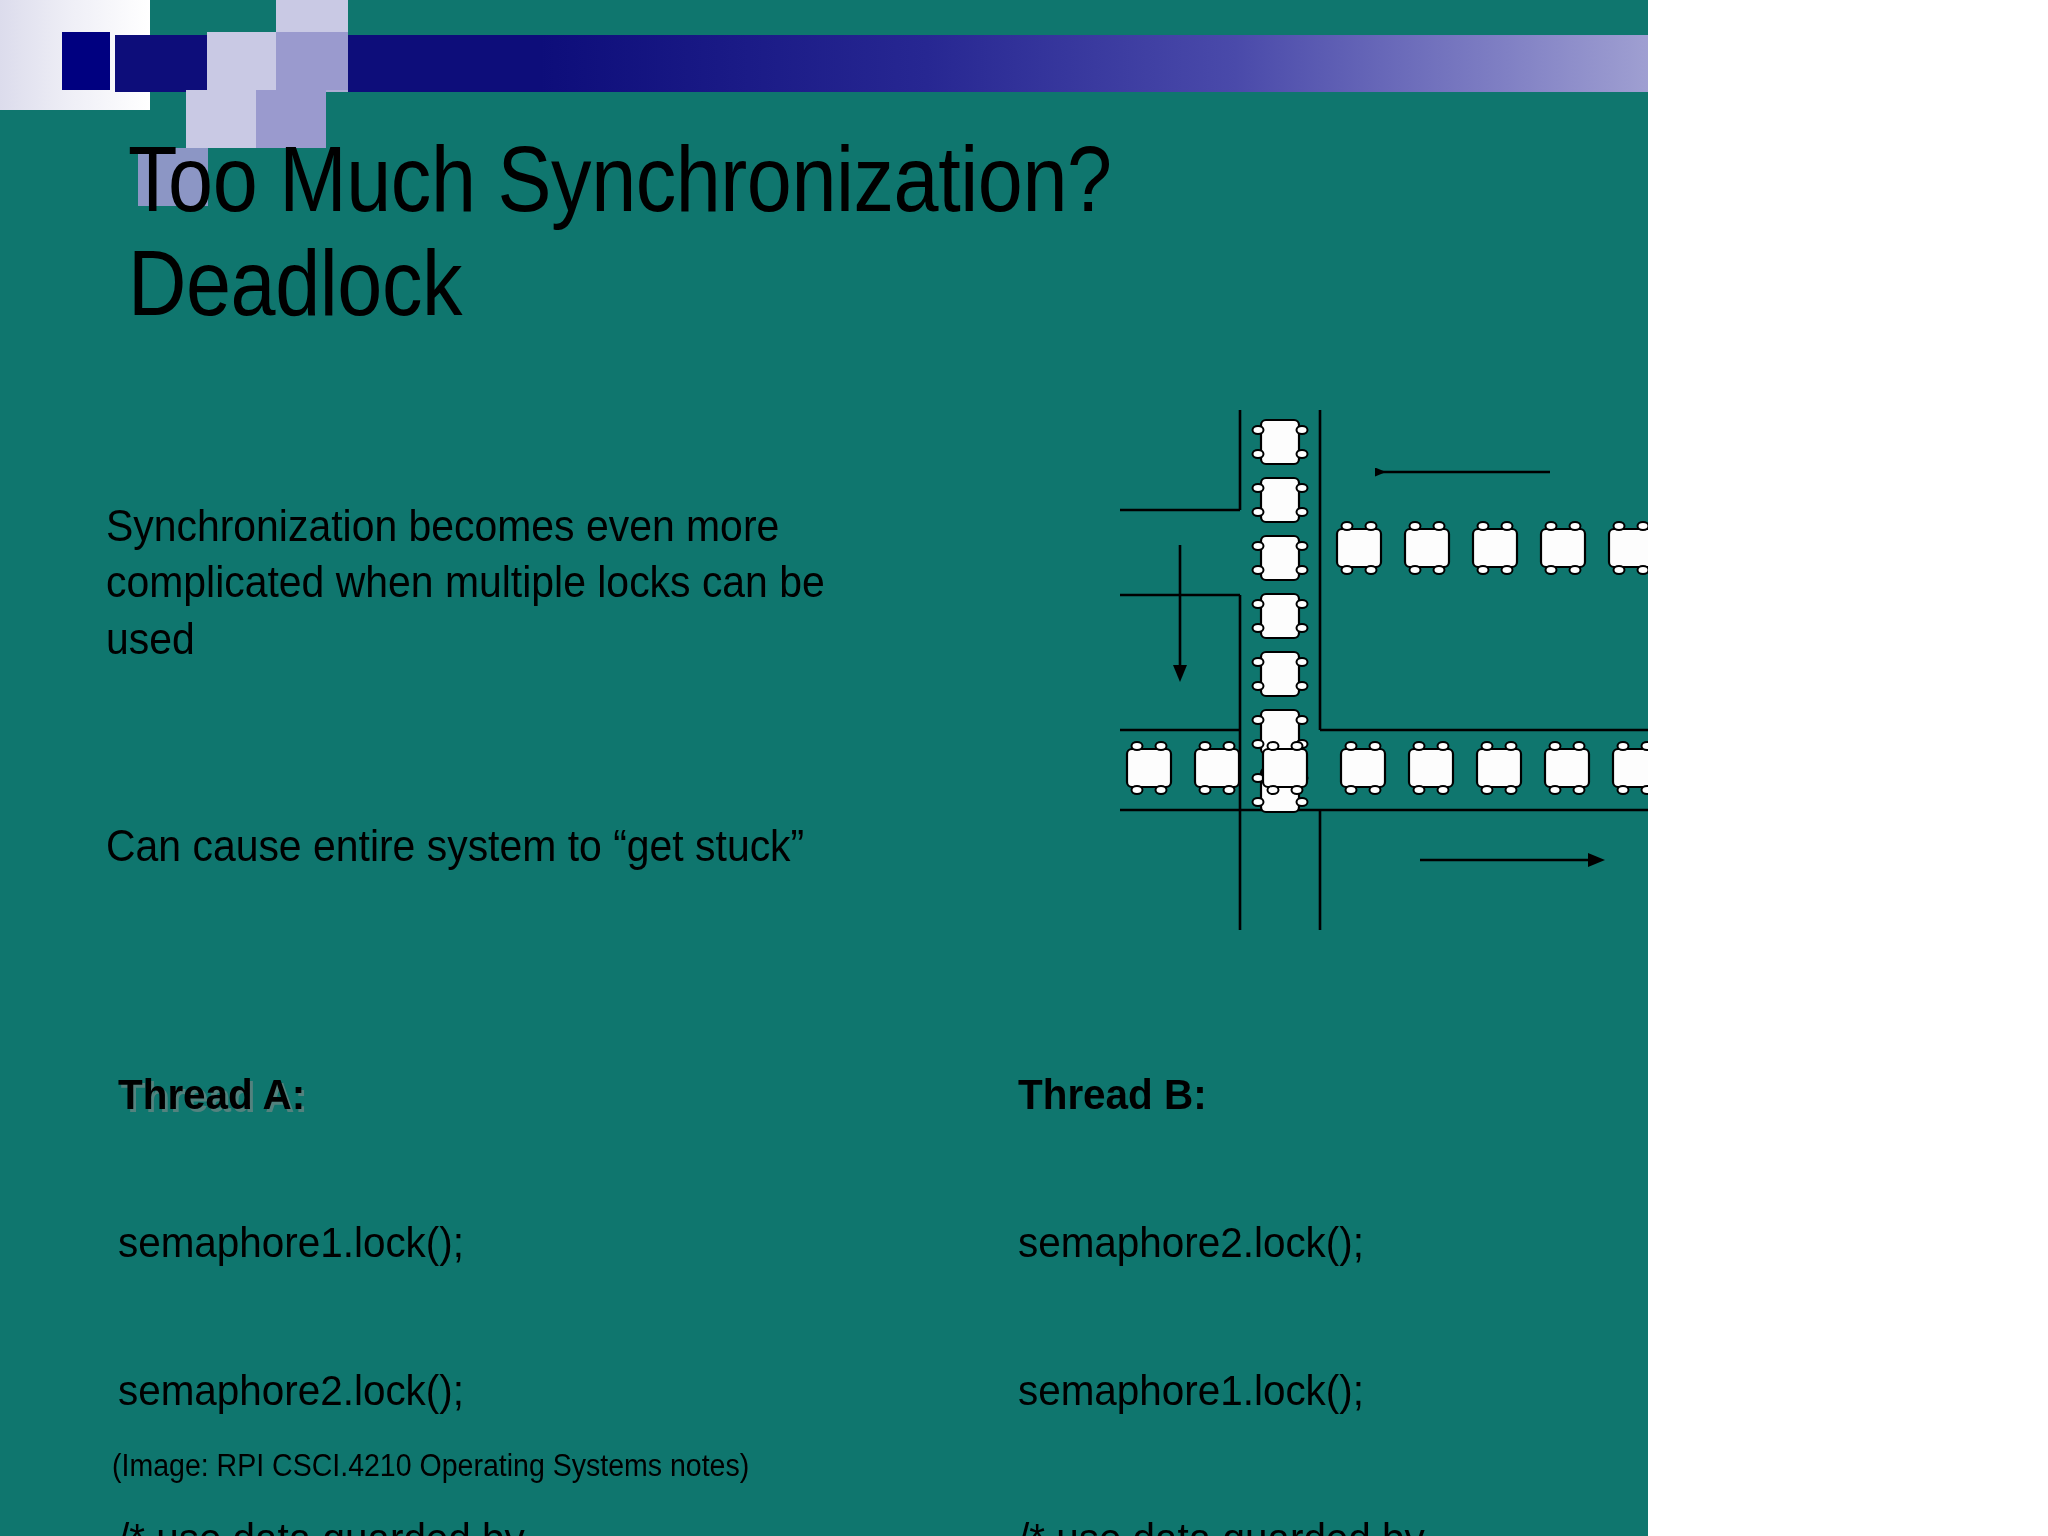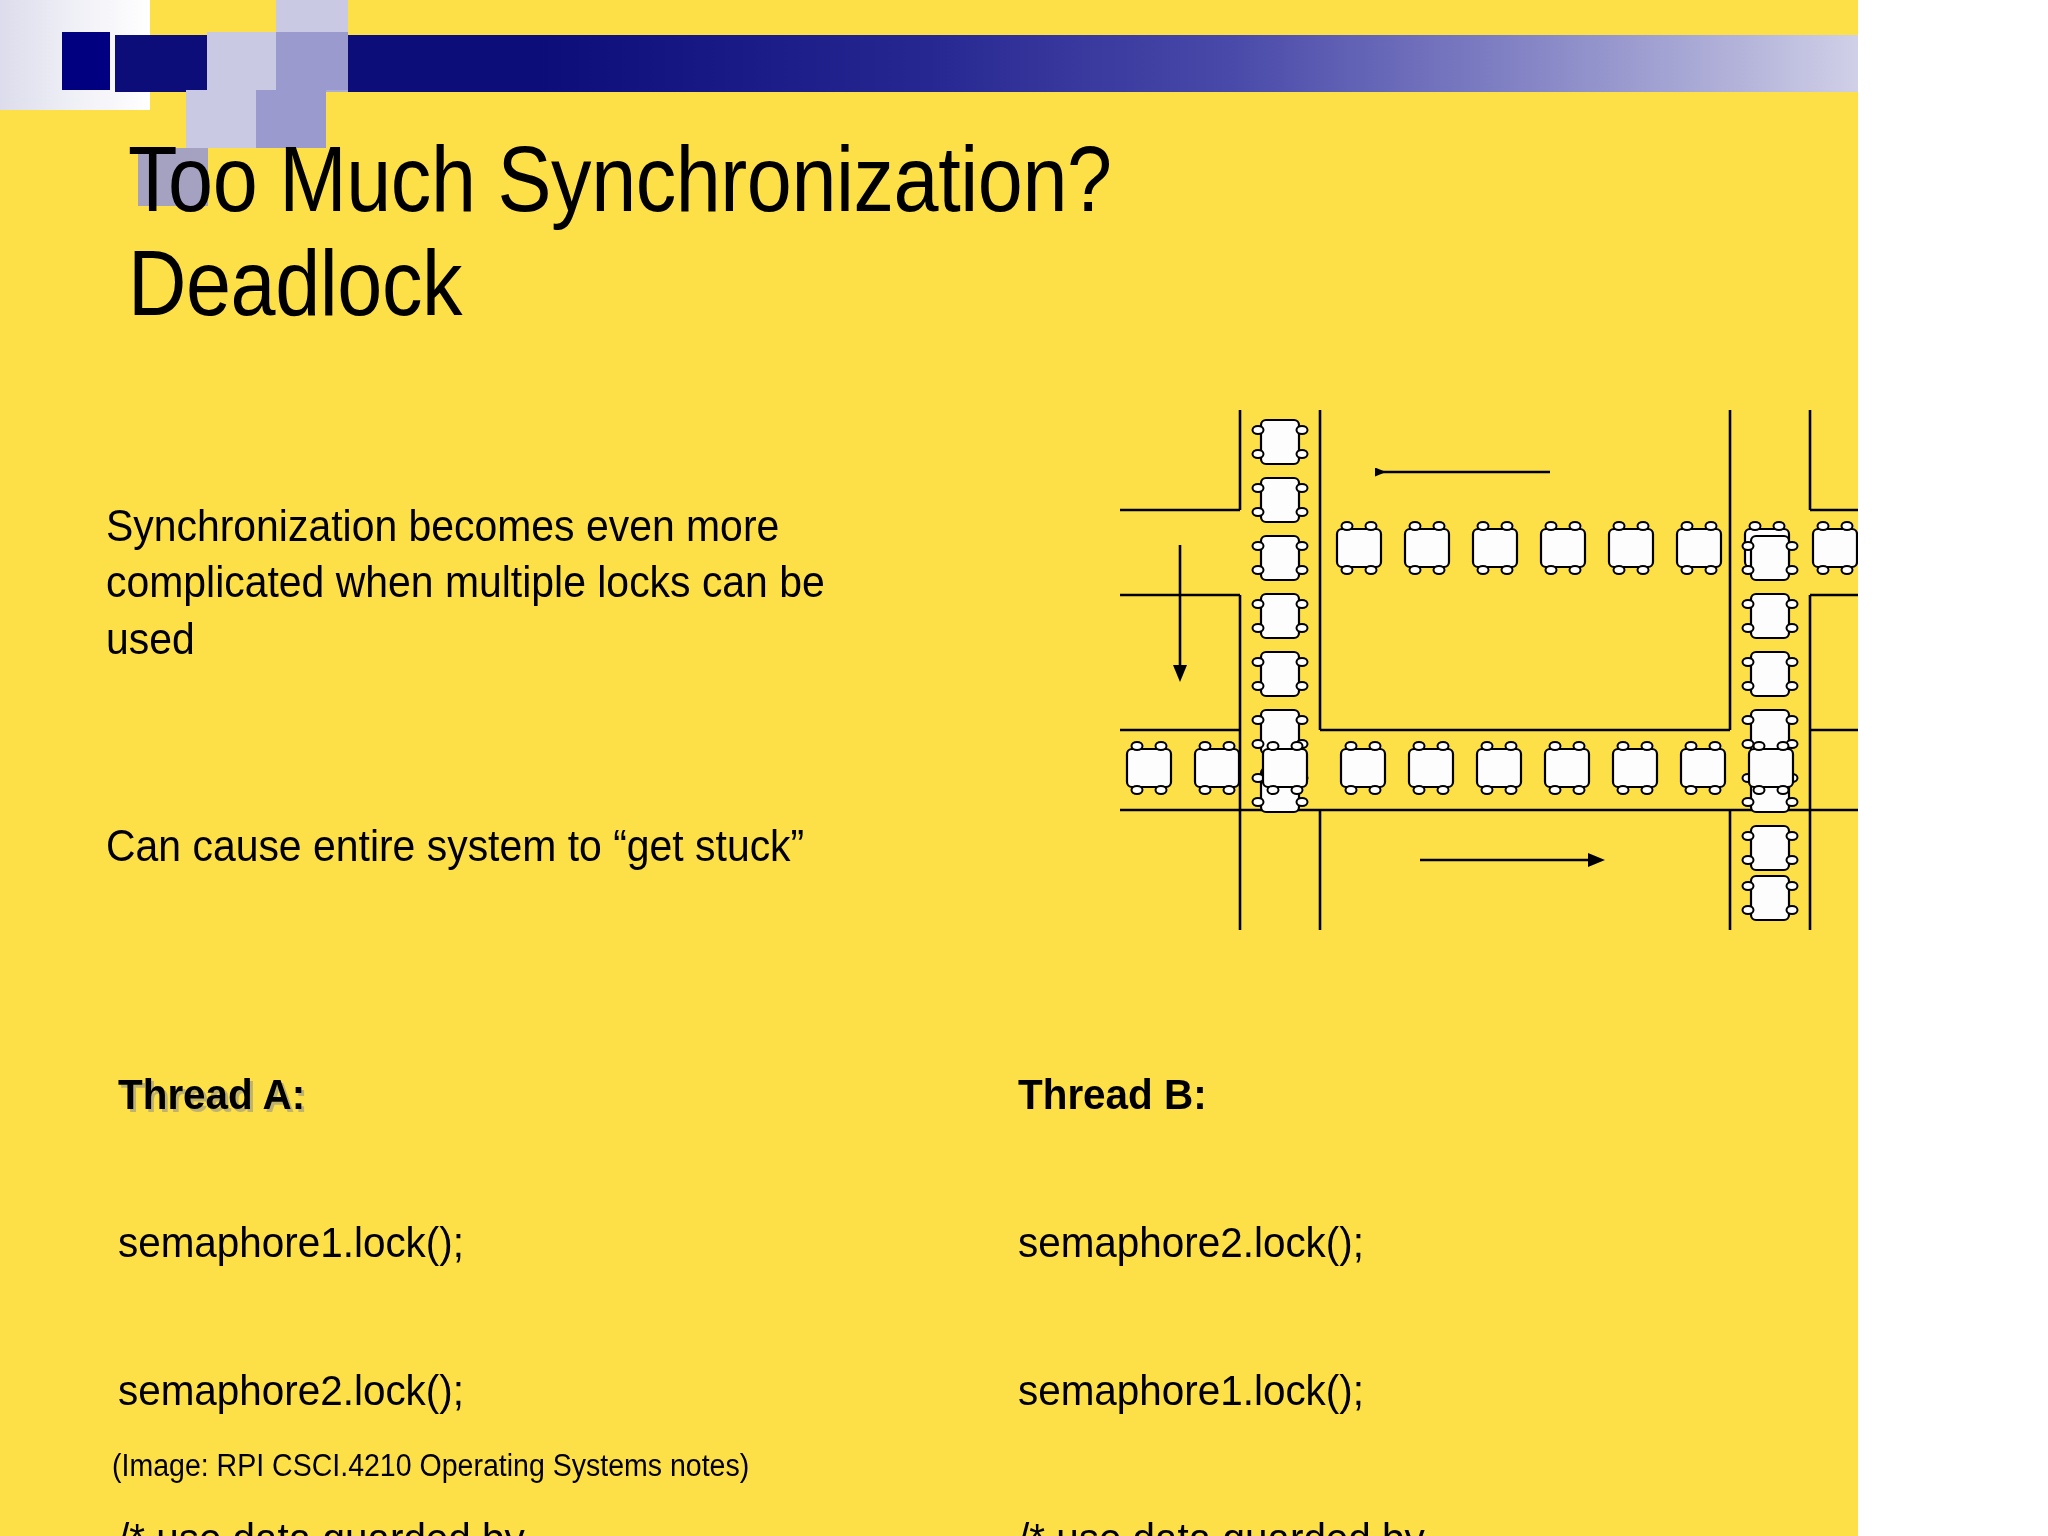--- a/index.html
+++ b/index.html
@@ -2,23 +2,23 @@
 <html><head>
 <meta charset="utf-8">
 <style>
   html, body {
     margin: 0;
     padding: 0;
     background: #ffffff;
   }
   #slide {
     position: relative;
-    width: 1858px;
+    width: 1648px;
     height: 1536px;
-    background: #fde047;
+    background: #0f766e;
     overflow: hidden;
     font-family: "Liberation Sans", sans-serif;
   }
 
   
   #header-band {
     position: absolute;
     left: 0; top: 0;
     width: 2048px; height: 110px;
   }

